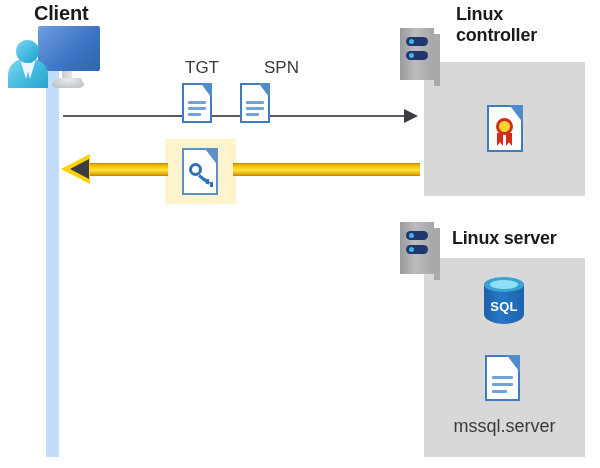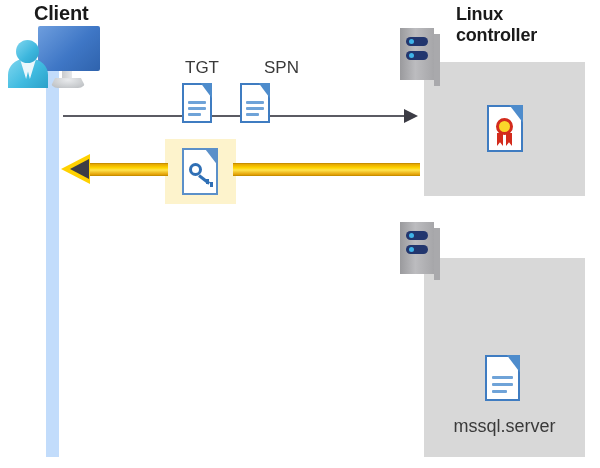--- a/index.html
+++ b/index.html
@@ -213,20 +213,21 @@
     <div id="monitor-screen"></div>
     <div id="monitor-neck"></div>
     <div id="monitor-base"></div>
     <div id="user-body"></div>
     <div id="user-collar"></div>
     <div id="user-head"></div>
   </div>
 
   <div class="title" id="client-title">Client</div>
   <div class="title" id="dc-title">Linux controller</div>
+  <div class="title" id="linux-title">Linux server</div>
 
   <div class="server-ico" id="dc-server">
     <div class="shadow"></div>
     <div class="body"></div>
     <div class="pill p1">
         <div class="dot"></div>
       </div>
     <div class="pill p2">
         <div class="dot"></div>
       </div>
@@ -272,20 +273,26 @@
   </div>
 
   <div class="doc" id="cert-doc">
     <div class="page"></div>
     <div class="fold"></div>
     <div class="ribbon l"></div>
     <div class="ribbon r"></div>
     <div class="seal"></div>
   </div>
 
+  <div id="sql-icon">
+    <div id="sql-body"></div>
+    <div id="sql-top"></div>
+    <div id="sql-top-inner"></div>
+    <div id="sql-text">SQL</div>
+  </div>
 
   <div class="doc" id="keytab-doc">
     <div class="page"></div>
     <div class="fold"></div>
     <div class="ln" style="top:45%;width:60%;"></div>
     <div class="ln" style="top:60%;width:60%;"></div>
     <div class="ln" style="top:75%;width:42%;"></div>
   </div>
   <div id="keytab-label">mssql.server</div>
 

